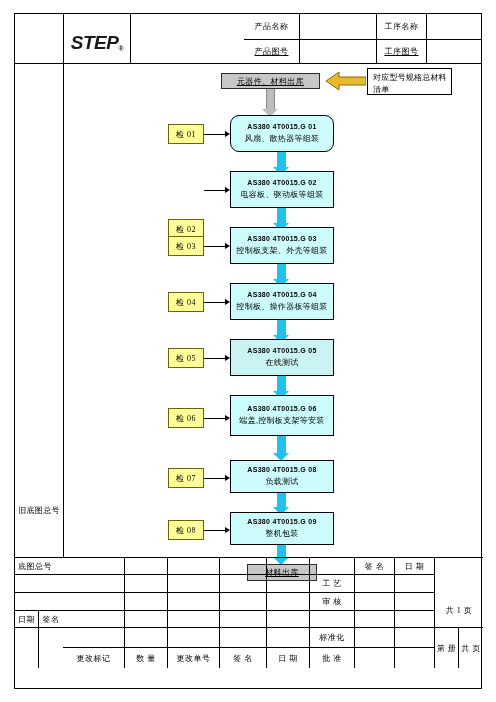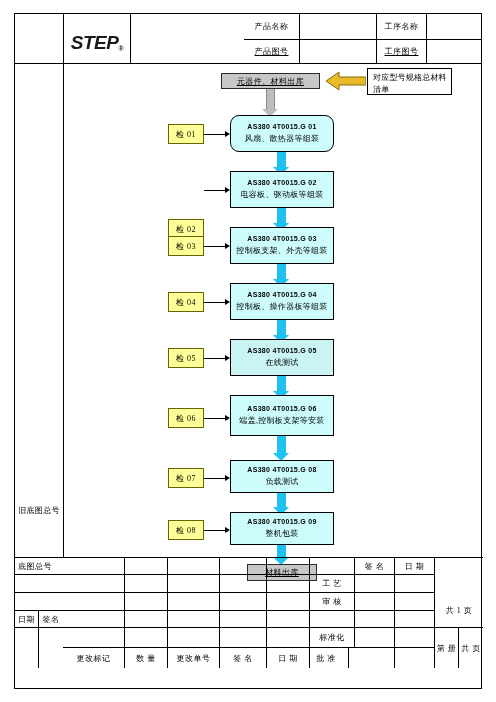--- a/index.html
+++ b/index.html
@@ -457,21 +457,21 @@
     <div class="bcell ctr nob" style="left:110px;top:90px;width:43px;height:20px;">数  量</div>
     <div class="bcell ctr nob" style="left:153px;top:90px;width:52px;height:20px;">更改单号</div>
     <div class="bcell ctr nob" style="left:205px;top:90px;width:47px;height:20px;">签  名</div>
     <div class="bcell ctr nob" style="left:252px;top:90px;width:43px;height:20px;">日  期</div>
 
     <div class="bcell ctr" style="left:295px;top:0;width:45px;height:17px;"></div>
     <div class="bcell ctr" style="left:295px;top:17px;width:45px;height:18px;">工  艺</div>
     <div class="bcell ctr" style="left:295px;top:35px;width:45px;height:18px;">审  核</div>
     <div class="bcell ctr" style="left:295px;top:53px;width:45px;height:17px;"></div>
     <div class="bcell ctr" style="left:295px;top:70px;width:45px;height:20px;">标准化</div>
-    <div class="bcell ctr nob" style="left:289px;top:90px;width:45px;height:20px;text-align:right;">批  准</div>
+    <div class="bcell ctr nob" style="left:295px;top:90px;width:45px;height:20px;text-align:right;">批  准</div>
 
     <div class="bcell ctr" style="left:340px;top:0;width:40px;height:17px;">签  名</div>
     <div class="bcell" style="left:340px;top:17px;width:40px;height:18px;"></div>
     <div class="bcell" style="left:340px;top:35px;width:40px;height:18px;"></div>
     <div class="bcell" style="left:340px;top:53px;width:40px;height:17px;"></div>
     <div class="bcell" style="left:340px;top:70px;width:40px;height:20px;"></div>
     <div class="bcell nob" style="left:340px;top:90px;width:40px;height:20px;"></div>
 
     <div class="bcell ctr" style="left:380px;top:0;width:40px;height:17px;">日  期</div>
     <div class="bcell" style="left:380px;top:17px;width:40px;height:18px;"></div>

